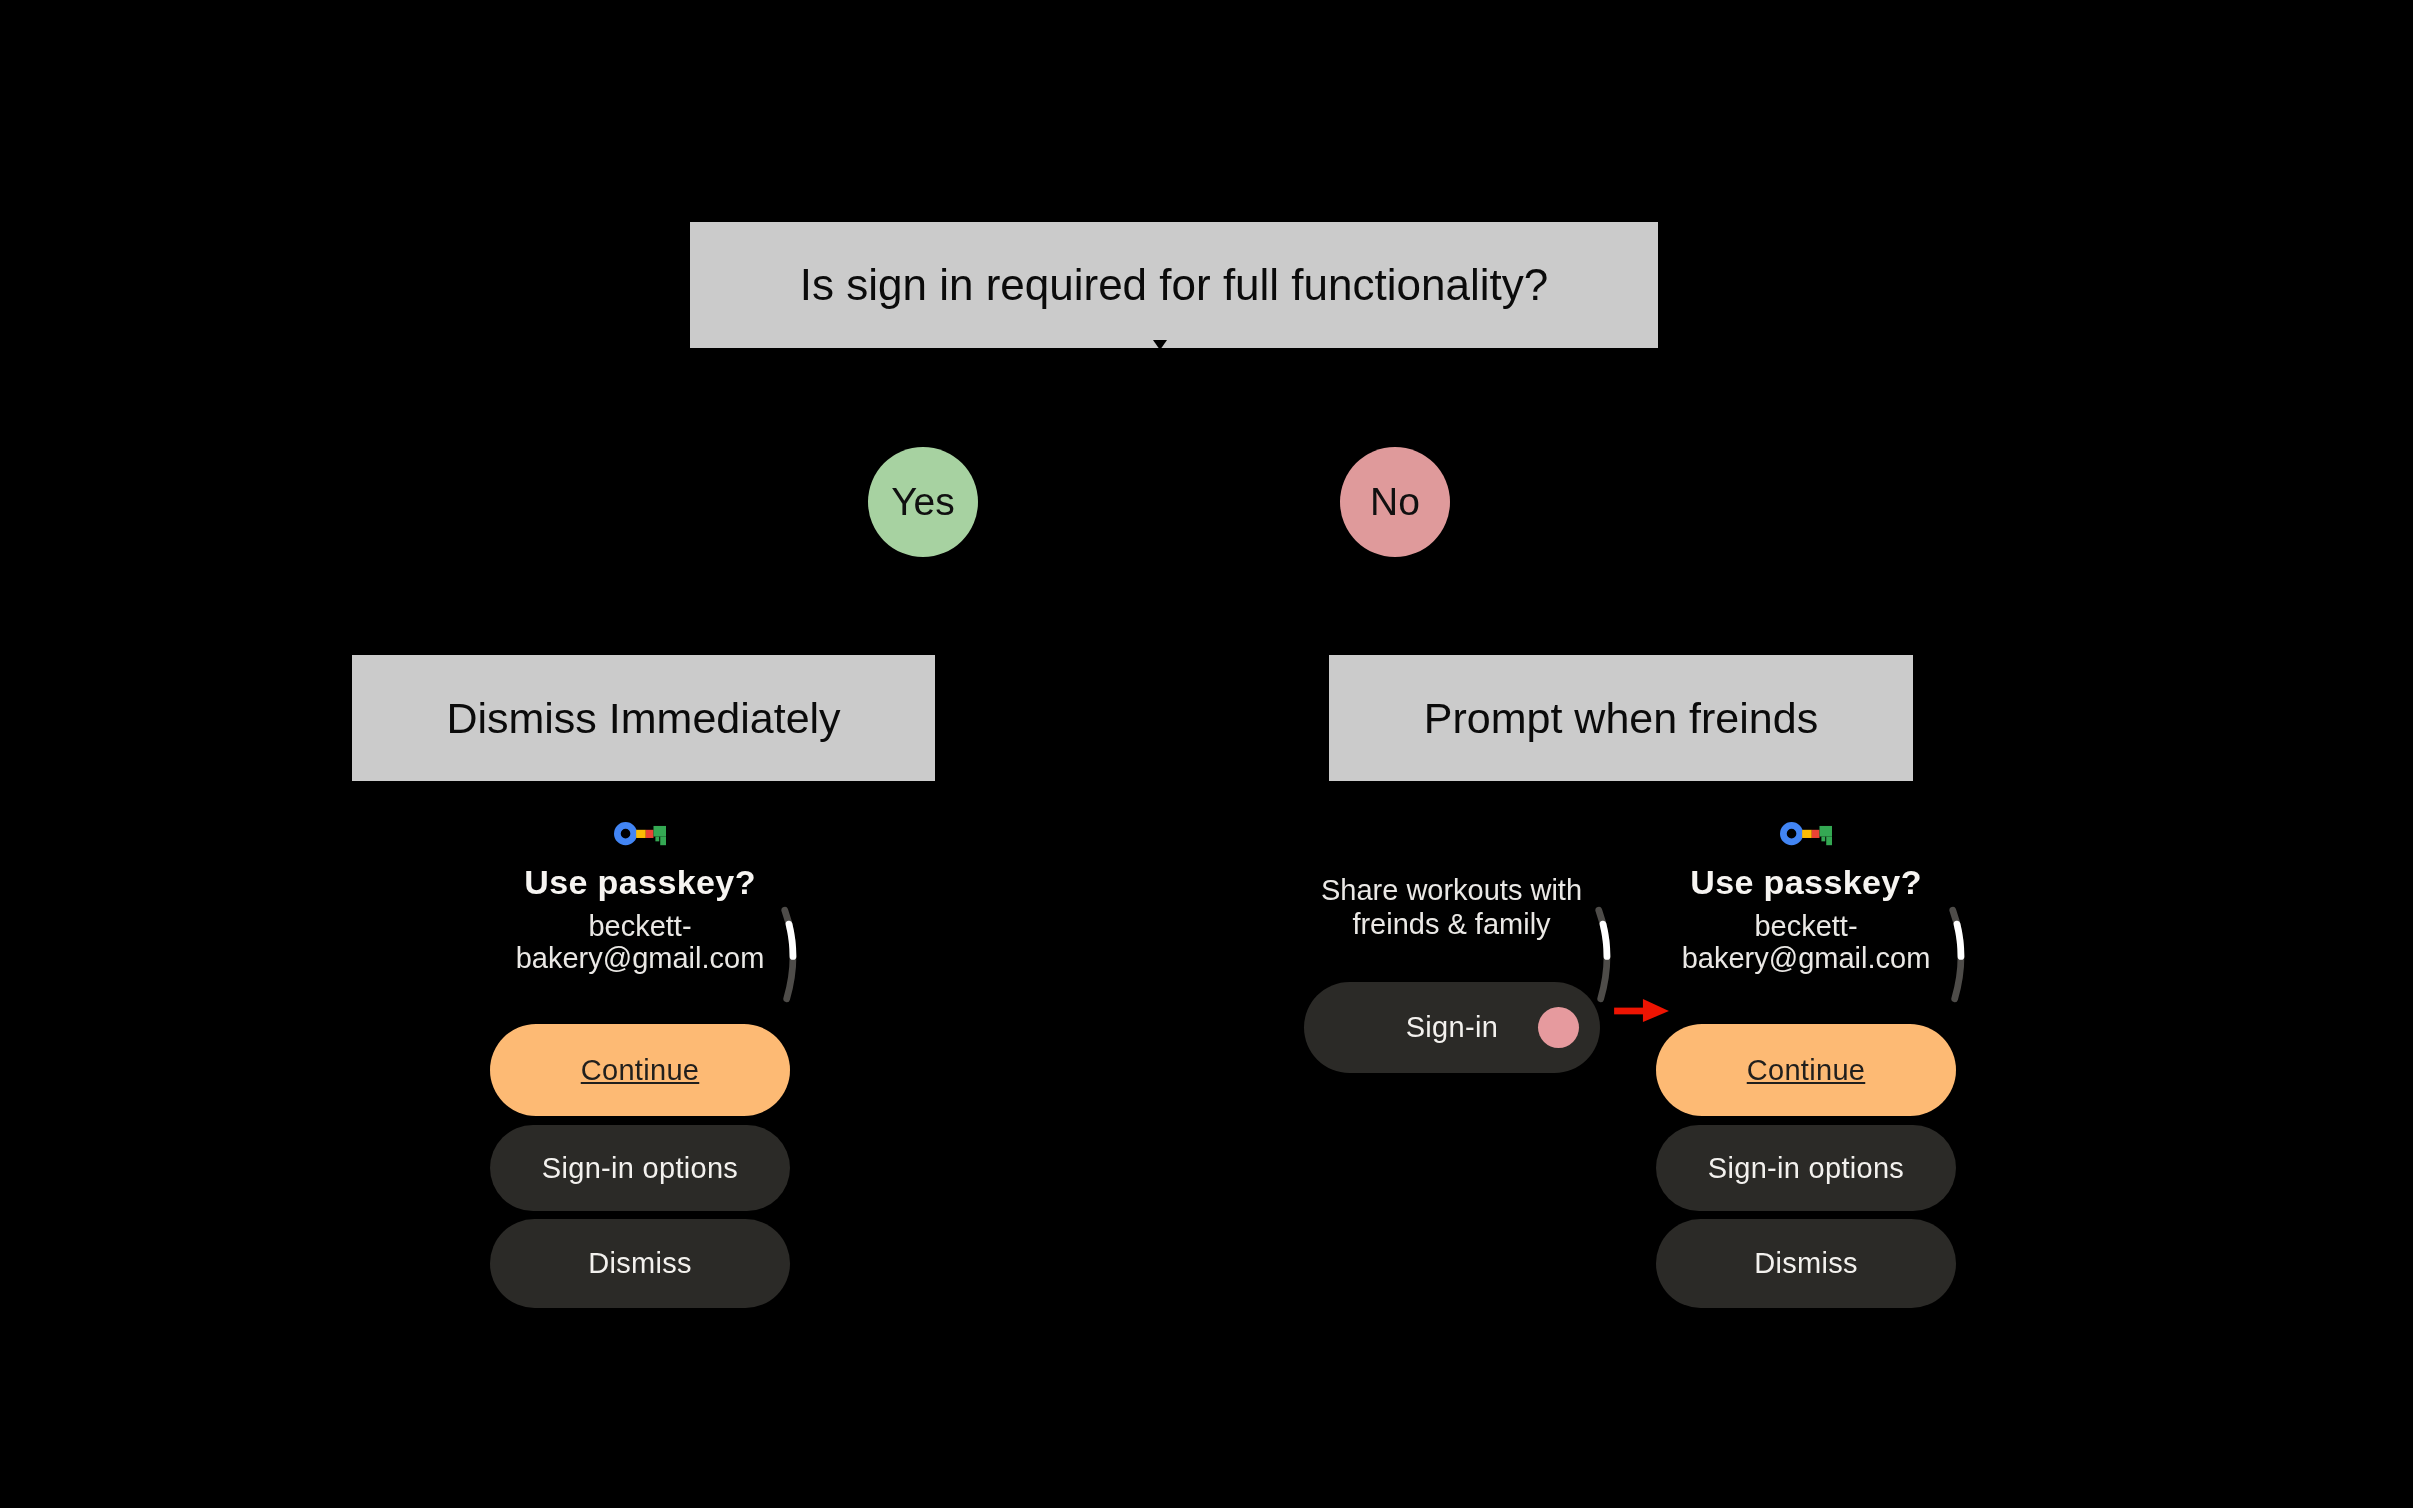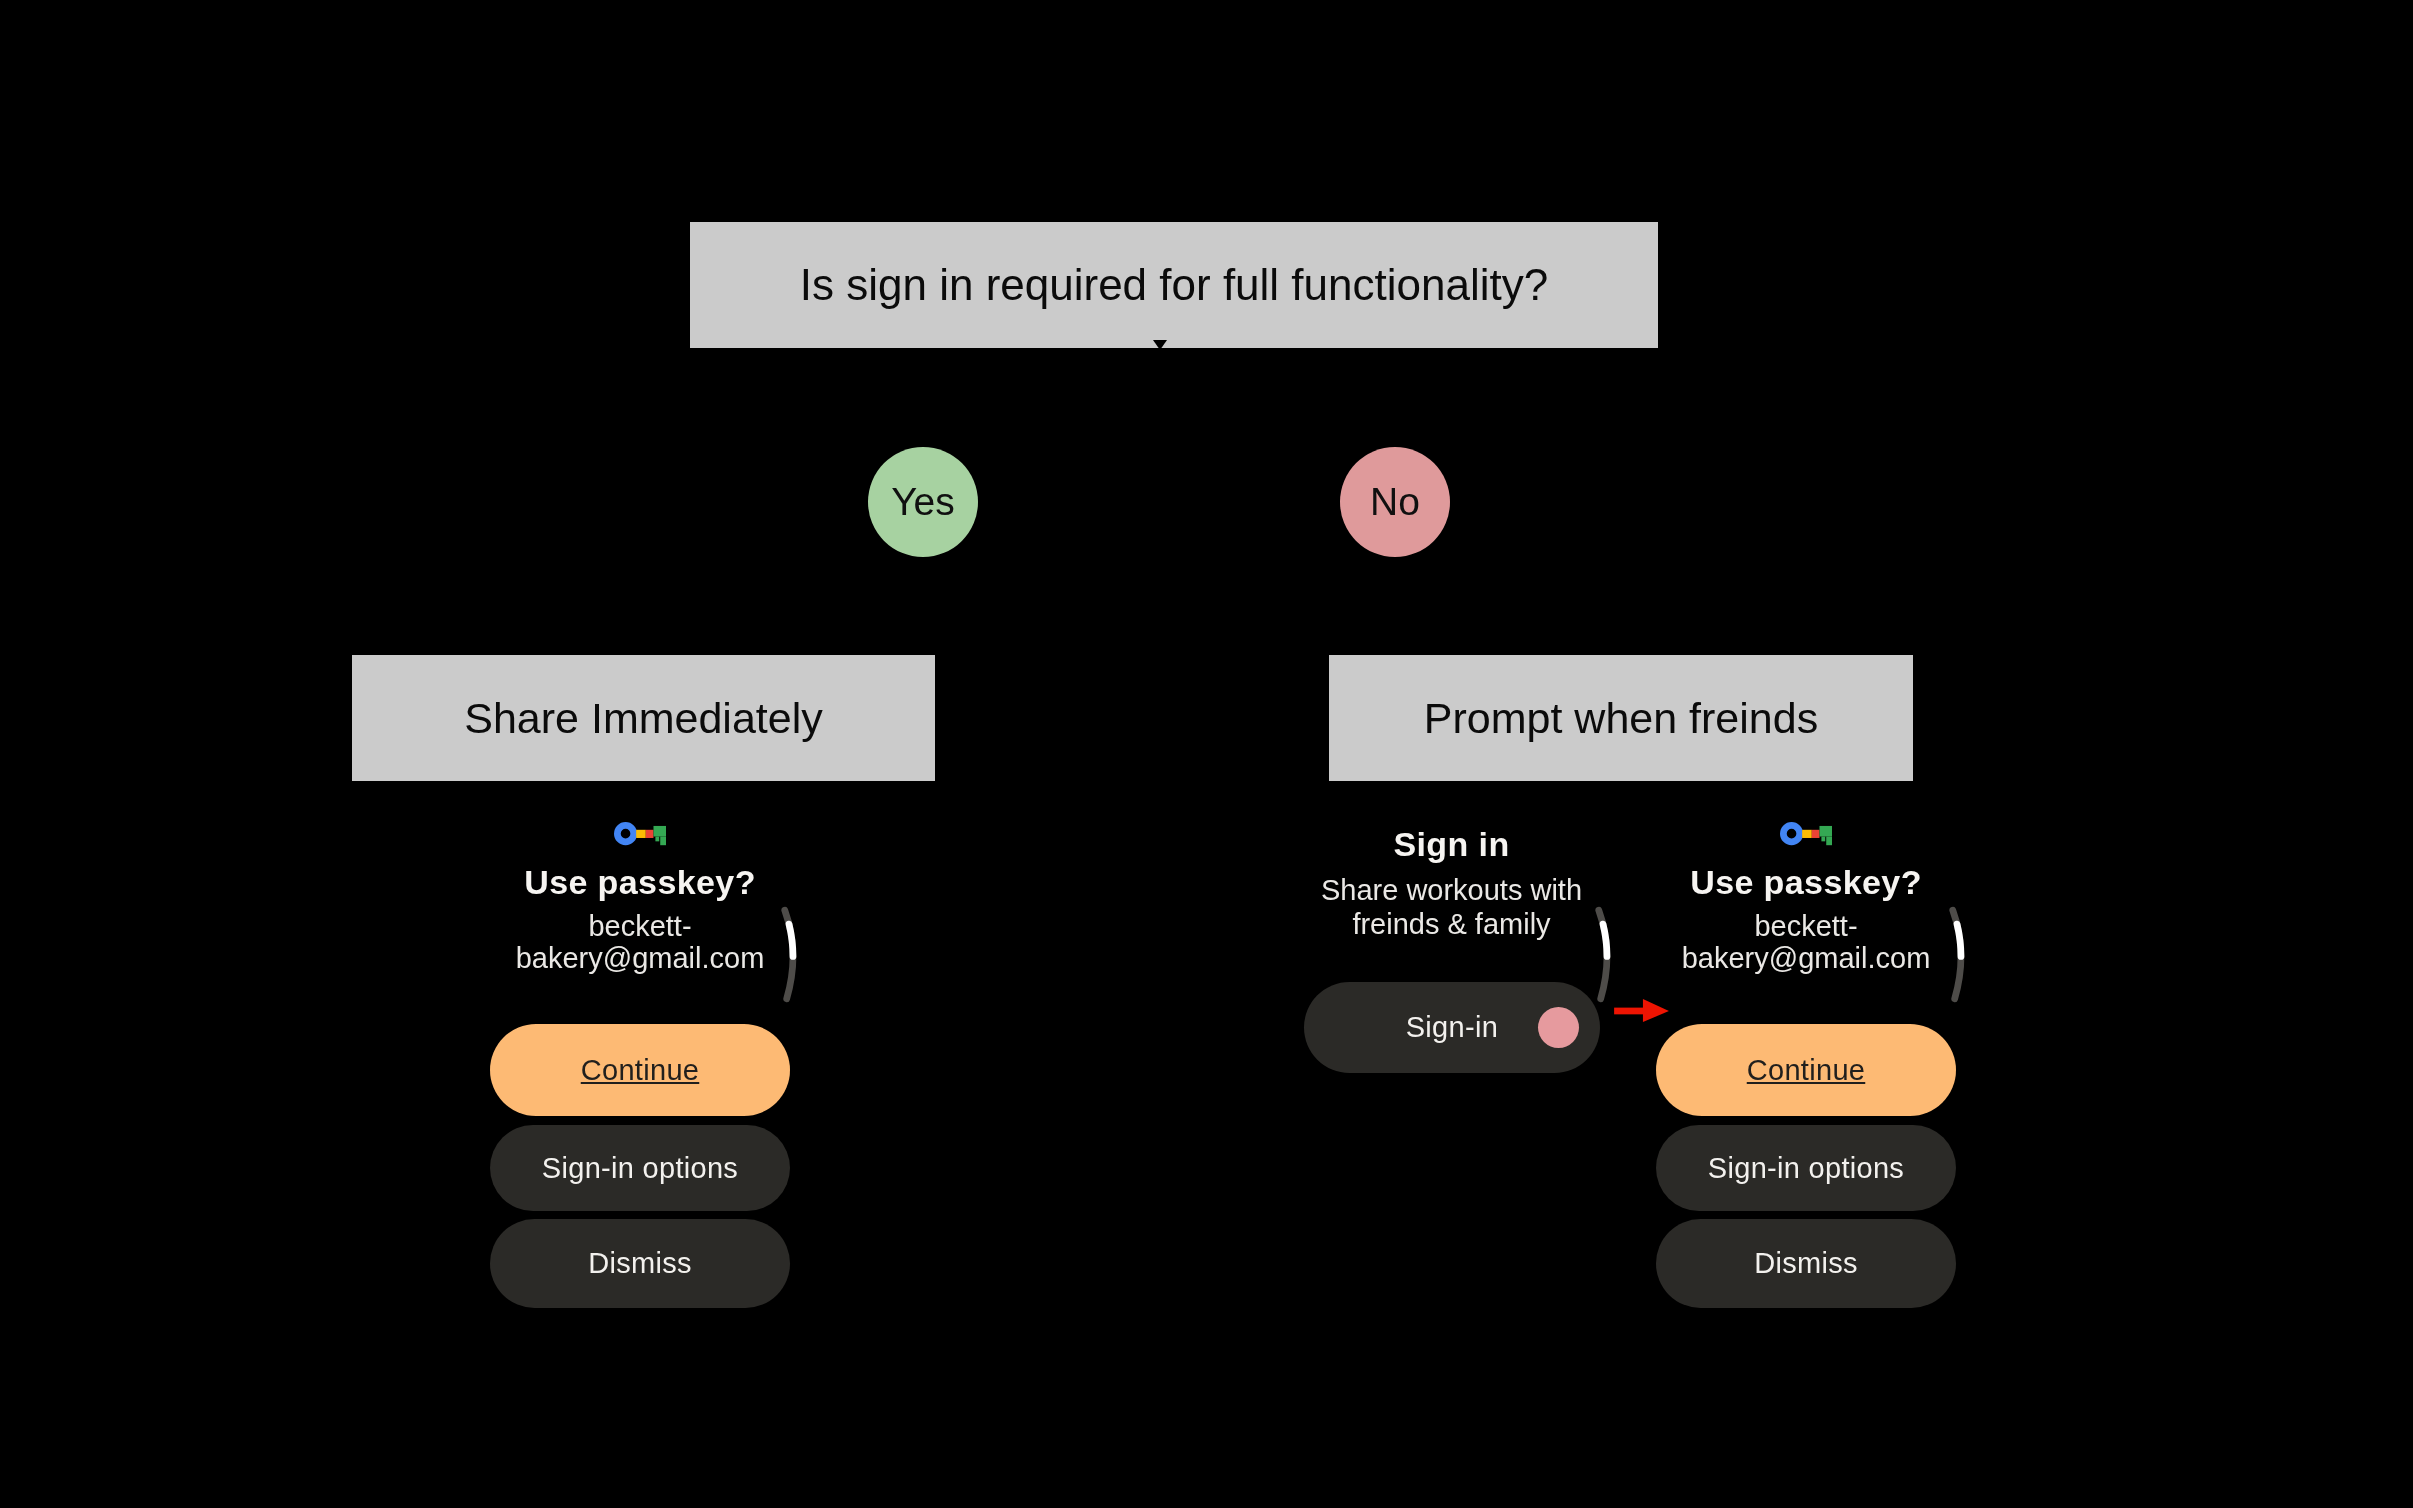--- a/index.html
+++ b/index.html
@@ -70,21 +70,21 @@
   <div class="tri" style="left:1607px;top:649px;"></div>
 
   <div class="node node-yes">
     <span>Yes</span>
   </div>
   <div class="node node-no">
     <span>No</span>
   </div>
 
   <div class="gray-box outcome-yes">
-    <span>Share Immediately</span>
+    <span>Dismiss Immediately</span>
   </div>
   <div class="gray-box outcome-no">
     <span>Prompt when freinds</span>
   </div>
 
   <div class="watch" style="left:490px;">
     <svg class="w-icon" width="52" height="35" viewBox="0 0 54 36">
       <circle cx="12" cy="14" r="8.5" stroke="#4285f4" stroke-width="7" fill="none"></circle>
       <rect x="23" y="10" width="10" height="8.5" fill="#fbbc04"></rect>
       <rect x="33" y="10" width="8" height="8.5" fill="#ea4335"></rect>
@@ -106,21 +106,20 @@
     </div>
     <div class="pill pill-secondary" style="top:286px;height:86px;">
       <span>Sign-in options</span>
     </div>
     <div class="pill pill-secondary" style="top:380px;height:89px;">
       <span>Dismiss</span>
     </div>
   </div>
 
   <div class="watch" style="left:1302px;width:299px;">
-    <div class="w-title" style="top:13.5px;">Sign in</div>
     <div class="w-sub" style="top:62px;line-height:34px;">
       <span>Share workouts with</span>
       <span>freinds &amp; family</span>
     </div>
     <svg class="arc" style="left:291px;" viewBox="0 0 26 100">
       <path d="M6 4 Q 22 48 8 96" stroke="#4e4c49" stroke-width="7" fill="none" stroke-linecap="round"></path>
       <path d="M6 4 Q 22 48 8 96" stroke="#ffffff" stroke-width="7" fill="none" stroke-linecap="round" stroke-dasharray="34 300" stroke-dashoffset="-15"></path>
     </svg>
     <div class="pill pill-secondary" style="left:1.9px;top:143px;width:296px;height:91px;">
       <span>Sign-in</span>

